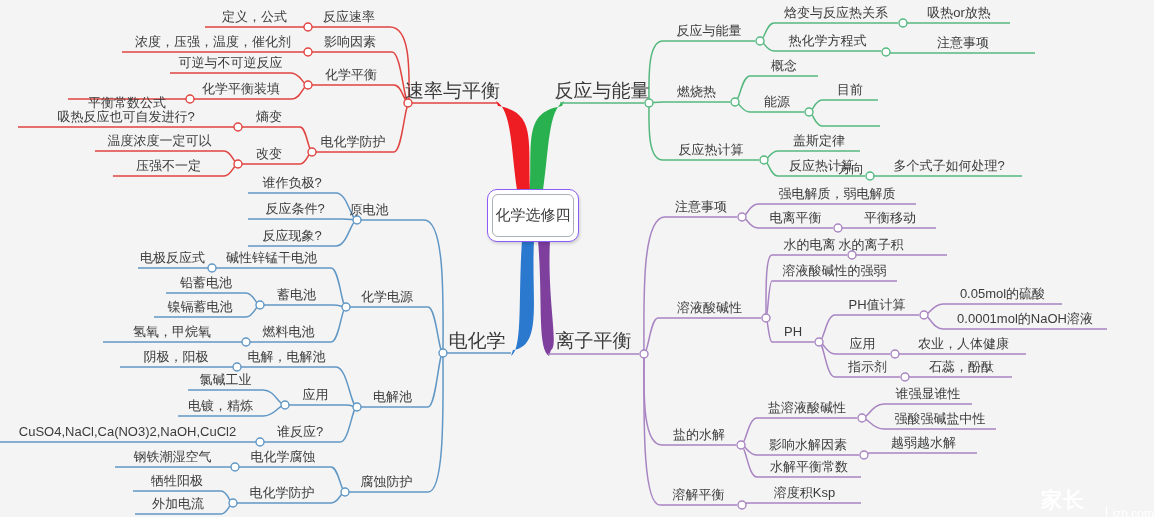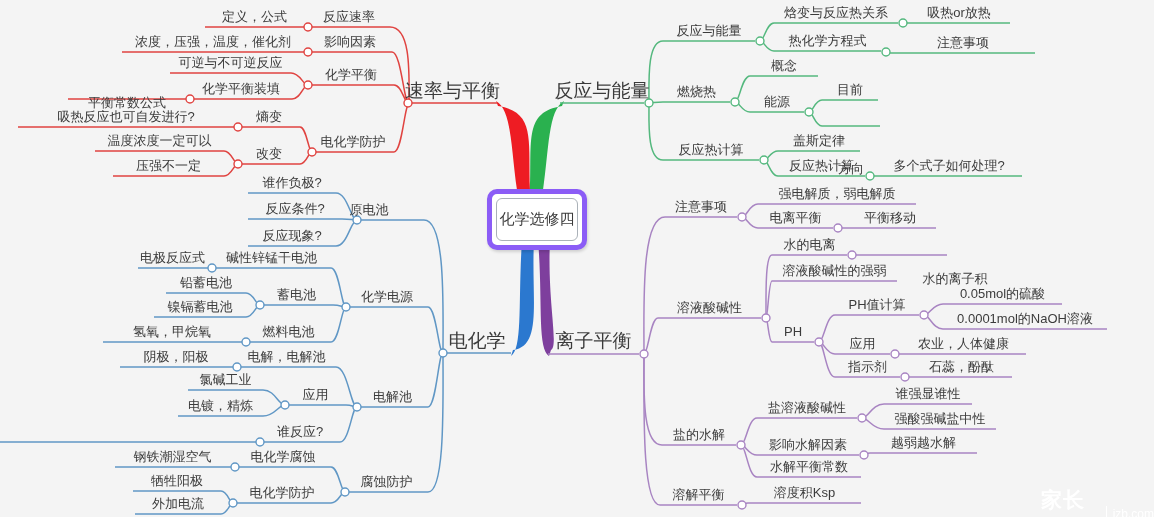--- a/index.html
+++ b/index.html
@@ -9,21 +9,21 @@
   }
   #links{position:absolute;left:0;top:0;z-index:1;}
   .node{
     position:absolute;z-index:2;transform:translateX(-50%);
     white-space:nowrap;font-size:13px;height:16px;line-height:16px;
     color:#3b3b3b;text-align:center;cursor:default;
   }
   .node.major{font-size:19px;}
   .center-node{
     position:absolute;left:487px;top:189px;width:90px;height:51px;z-index:3;
-    background:#fff;border:5px solid #8b5cf6;border-radius:10px;
+    background:#fff;border:1px solid #8b5cf6;border-radius:10px;
     box-shadow:1px 2px 3px rgba(0,0,0,.15);
     display:flex;align-items:center;justify-content:center;
   }
   .center-inner{
     width:80px;height:41px;border:1px solid #aab1b8;border-radius:6px;
     display:flex;align-items:center;justify-content:center;
     font-size:15px;color:#3b3b3b;
   }
   .watermark{
     position:absolute;left:1041px;top:486px;z-index:4;
@@ -215,35 +215,36 @@
   <div class="node" style="left: 200px; top: 299px;">镍镉蓄电池</div>
   <div class="node" style="left: 288.5px; top: 324px;">燃料电池</div>
   <div class="node" style="left: 172px; top: 324px;">氢氧，甲烷氧</div>
   <div class="node" style="left: 392.5px; top: 389px;">电解池</div>
   <div class="node" style="left: 286.5px; top: 349px;">电解，电解池</div>
   <div class="node" style="left: 176px; top: 349px;">阴极，阳极</div>
   <div class="node" style="left: 315.5px; top: 387px;">应用</div>
   <div class="node" style="left: 225.5px; top: 372px;">氯碱工业</div>
   <div class="node" style="left: 220.5px; top: 398px;">电镀，精炼</div>
   <div class="node" style="left: 300px; top: 424px;">谁反应?</div>
+  <div class="node" style="left: 127.5px; top: 424px;">CuSO4,NaCl,Ca(NO3)2,NaOH,CuCl2</div>
   <div class="node" style="left: 386.5px; top: 474px;">腐蚀防护</div>
   <div class="node" style="left: 283px; top: 449px;">电化学腐蚀</div>
   <div class="node" style="left: 172.5px; top: 449px;">钢铁潮湿空气</div>
   <div class="node" style="left: 282px; top: 485px;">电化学防护</div>
   <div class="node" style="left: 177px; top: 473px;">牺牲阳极</div>
   <div class="node" style="left: 178px; top: 496px;">外加电流</div>
 
   <div class="node major" style="left: 593.5px; top: 334px; font-family: Liberation Mono, monospace;">离子平衡</div>
   <div class="node" style="left: 701px; top: 199px;">注意事项</div>
   <div class="node" style="left: 837px; top: 186px;">强电解质，弱电解质</div>
   <div class="node" style="left: 795.5px; top: 210px;">电离平衡</div>
   <div class="node" style="left: 890px; top: 210px;">平衡移动</div>
   <div class="node" style="left: 709.5px; top: 300px;">溶液酸碱性</div>
   <div class="node" style="left: 809.5px; top: 237px;">水的电离</div>
-  <div class="node" style="left: 955px; top: 237px; margin-top: 34px;">水的离子积</div>
+  <div class="node" style="left: 871px; top: 237px;">水的离子积</div>
   <div class="node" style="left: 834.5px; top: 263px;">溶液酸碱性的强弱</div>
   <div class="node" style="left: 793px; top: 324px;">PH</div>
   <div class="node" style="left: 877px; top: 297px;">PH值计算</div>
   <div class="node" style="left: 1002.5px; top: 286px;">0.05mol的硫酸</div>
   <div class="node" style="left: 1025px; top: 311px;">0.0001mol的NaOH溶液</div>
   <div class="node" style="left: 862.5px; top: 336px;">应用</div>
   <div class="node" style="left: 963.5px; top: 336px;">农业，人体健康</div>
   <div class="node" style="left: 867.5px; top: 359px;">指示剂</div>
   <div class="node" style="left: 961.5px; top: 359px;">石蕊，酚酞</div>
   <div class="node" style="left: 699px; top: 427px;">盐的水解</div>

